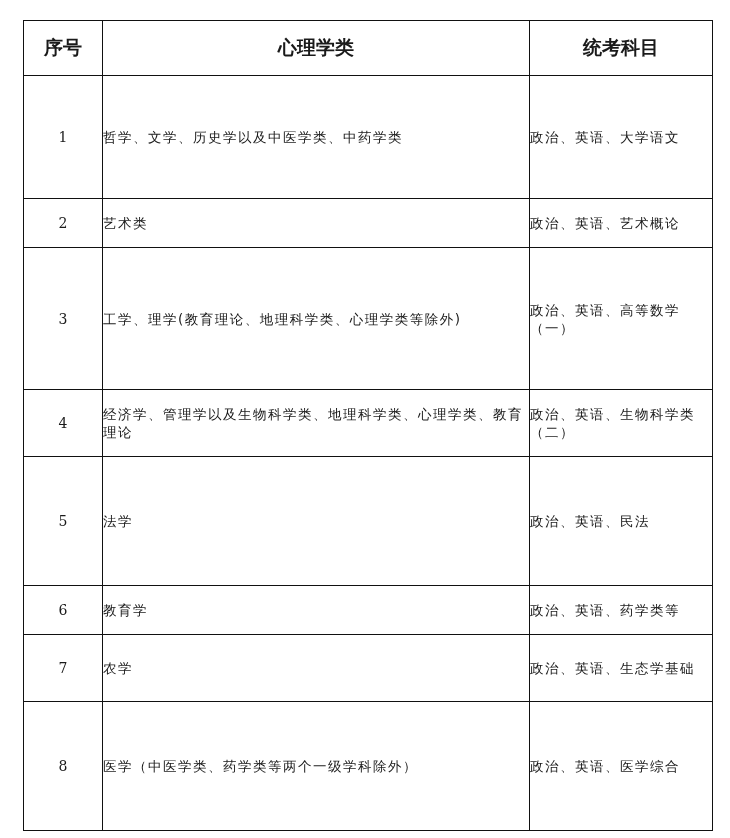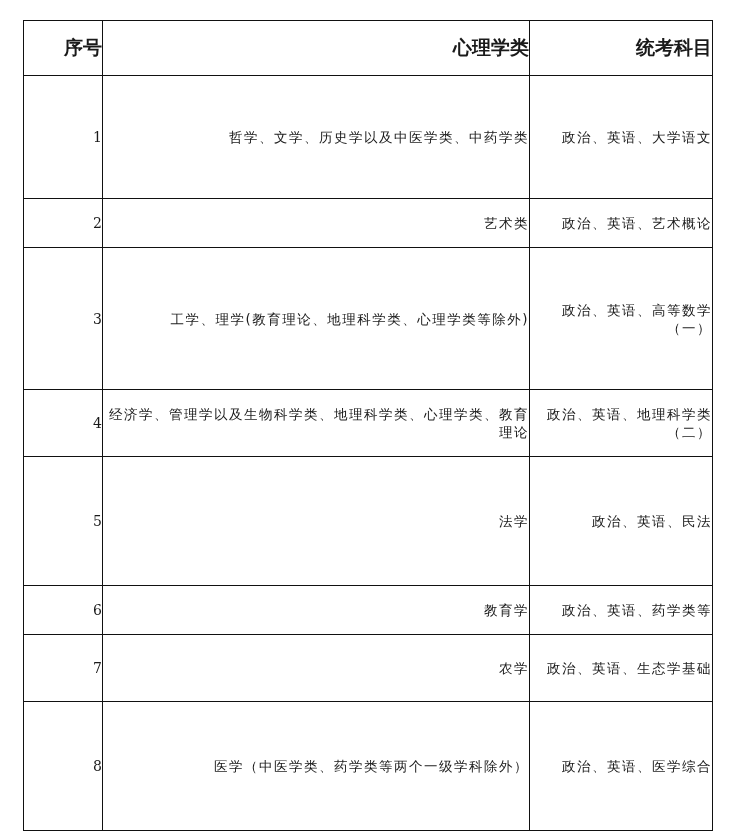--- a/index.html
+++ b/index.html
@@ -6,21 +6,20 @@
   body { width: 730px; height: 838px; position: relative; overflow: hidden;
          font-family: "DejaVu Sans", sans-serif; color: #1a1a1a; }
   table.grid {
     position: absolute; left: 23px; top: 20px;
     width: 689px; border-collapse: collapse; table-layout: fixed;
   }
   table.grid td, table.grid th {
     border: 1.5px solid #111;
     padding: 0;
     vertical-align: middle;
-    text-align: right;
   }
   th { font-weight: bold; font-size: 19px; text-align: center; height: 54px; }
   td { font-size: 13.5px; line-height: 18px; letter-spacing: 1.5px; }
   td.num { text-align: center; font-family: "DejaVu Serif", serif; font-size: 14px; letter-spacing: 0; }
   td.cat { padding-left: 9px; padding-right: 6px; margin-left: 24px; }
   td.exam { padding-left: 7px; padding-right: 4px; margin-left: 17px; }
 </style>
 </head>
 <body>
 
@@ -49,21 +48,21 @@
       <td class="exam">政治、英语、艺术概论</td>
     </tr>
     <tr style="height:142px">
       <td class="num">3</td>
       <td class="cat">工学、理学(教育理论、地理科学类、心理学类等除外)</td>
       <td class="exam">政治、英语、高等数学（一）</td>
     </tr>
     <tr style="height:67px">
       <td class="num">4</td>
       <td class="cat">经济学、管理学以及生物科学类、地理科学类、心理学类、教育理论</td>
-      <td class="exam">政治、英语、地理科学类（二）</td>
+      <td class="exam">政治、英语、生物科学类（二）</td>
     </tr>
     <tr style="height:129px">
       <td class="num">5</td>
       <td class="cat">法学</td>
       <td class="exam">政治、英语、民法</td>
     </tr>
     <tr style="height:49px">
       <td class="num">6</td>
       <td class="cat">教育学</td>
       <td class="exam">政治、英语、药学类等</td>

